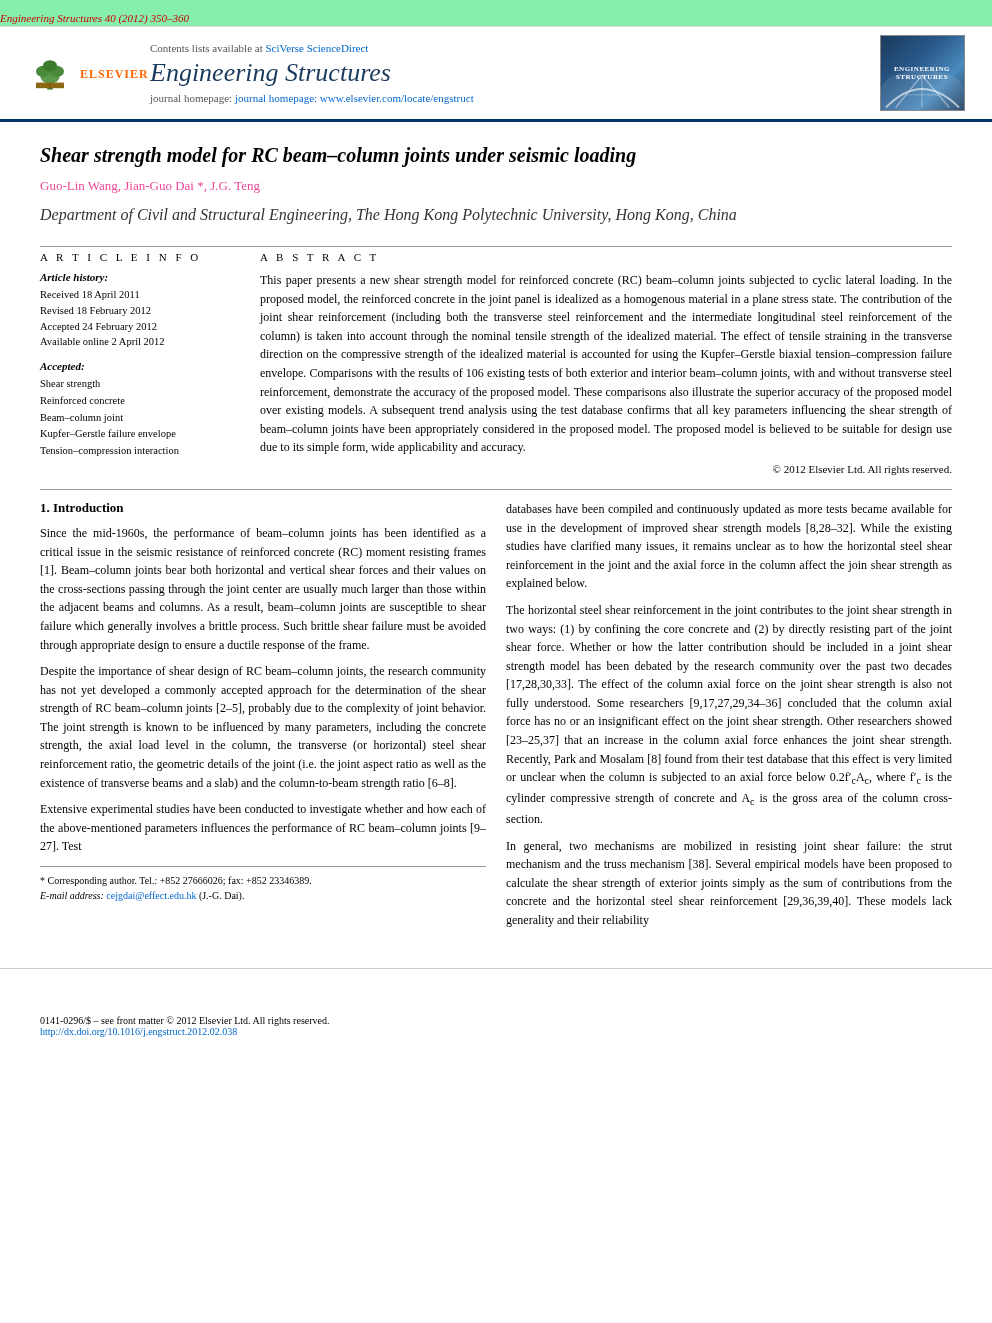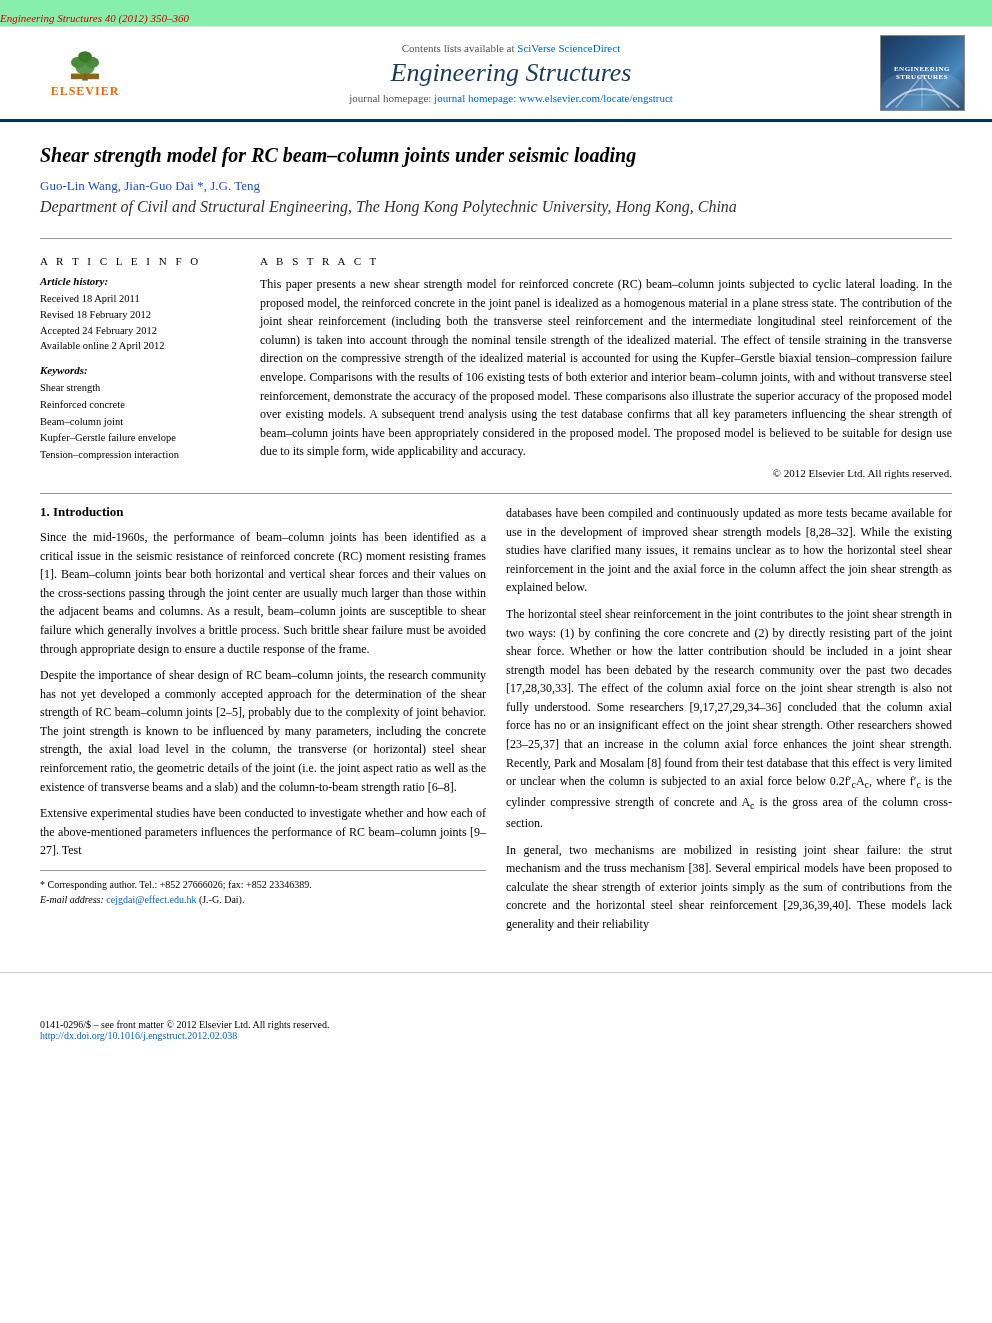--- a/index.html
+++ b/index.html
@@ -26,41 +26,40 @@
     .journal-header {
       display: flex;
       align-items: center;
       justify-content: space-between;
       padding: 8px 20px;
       border-bottom: 3px solid #003366;
     }
 
     .journal-header-left {
       display: flex;
-      flex-direction: column;
+      flex-direction: row;
       align-items: center;
       width: 130px;
     }
 
     .elsevier-tree {
       width: 60px;
       height: 35px;
     }
 
     .elsevier-text {
       font-size: 12px;
       font-weight: bold;
       color: #ff6600;
       letter-spacing: 1px;
       margin-top: 2px;
     }
 
     .journal-header-center {
       flex: 1;
-      text-align: center;
     }
 
     .sciverse-line {
       font-size: 11px;
       color: #555;
       margin-bottom: 4px;
     }
 
     .journal-title-header {
       font-size: 26px;
@@ -128,39 +127,39 @@
       color: #000;
       margin-bottom: 10px;
       line-height: 1.3;
       font-family: 'Times New Roman', serif;
       font-style: italic;
     }
 
     
     .authors {
       font-size: 13px;
-      margin-bottom: 4px;
-      color: #1d4ed8;
+      margin-bottom: 12px;
+      color: #ec4899;
     }
 
     
     .affiliation {
       font-size: 16px;
       font-style: italic;
       color: #333;
       margin-bottom: 22px;
     }
 
     
     .two-column {
       display: flex;
       gap: 20px;
       margin-bottom: 14px;
       border-top: 1px solid #999;
-      padding-top: 16px;
+      padding-top: 4px;
     }
 
     .article-info {
       width: 200px;
       flex-shrink: 0;
     }
 
     .article-abstract {
       flex: 1;
     }
@@ -350,21 +349,21 @@
   <div class="two-column">
 
     <div class="article-info">
       <div class="section-label">A R T I C L E   I N F O</div>
       <div class="article-history-label">Article history:</div>
       <div class="history-item">Received 18 April 2011</div>
       <div class="history-item">Revised 18 February 2012</div>
       <div class="history-item">Accepted 24 February 2012</div>
       <div class="history-item">Available online 2 April 2012</div>
 
-      <div class="keywords-label">Keywords:</div>
+      <div class="keywords-label">Accepted:</div>
       <div class="keyword-item">Shear strength</div>
       <div class="keyword-item">Reinforced concrete</div>
       <div class="keyword-item">Beam–column joint</div>
       <div class="keyword-item">Kupfer–Gerstle failure envelope</div>
       <div class="keyword-item">Tension–compression interaction</div>
     </div>
 
     <div class="article-abstract">
       <div class="section-label">A B S T R A C T</div>
       <div class="abstract-text">This paper presents a new shear strength model for reinforced concrete (RC) beam–column joints subjected to cyclic lateral loading. In the proposed model, the reinforced concrete in the joint panel is idealized as a homogenous material in a plane stress state. The contribution of the joint shear reinforcement (including both the transverse steel reinforcement and the intermediate longitudinal steel reinforcement of the column) is taken into account through the nominal tensile strength of the idealized material. The effect of tensile straining in the transverse direction on the compressive strength of the idealized material is accounted for using the Kupfer–Gerstle biaxial tension–compression failure envelope. Comparisons with the results of 106 existing tests of both exterior and interior beam–column joints, with and without transverse steel reinforcement, demonstrate the accuracy of the proposed model. These comparisons also illustrate the superior accuracy of the proposed model over existing models. A subsequent trend analysis using the test database confirms that all key parameters influencing the shear strength of beam–column joints have been appropriately considered in the proposed model. The proposed model is believed to be suitable for design use due to its simple form, wide applicability and accuracy.</div>

